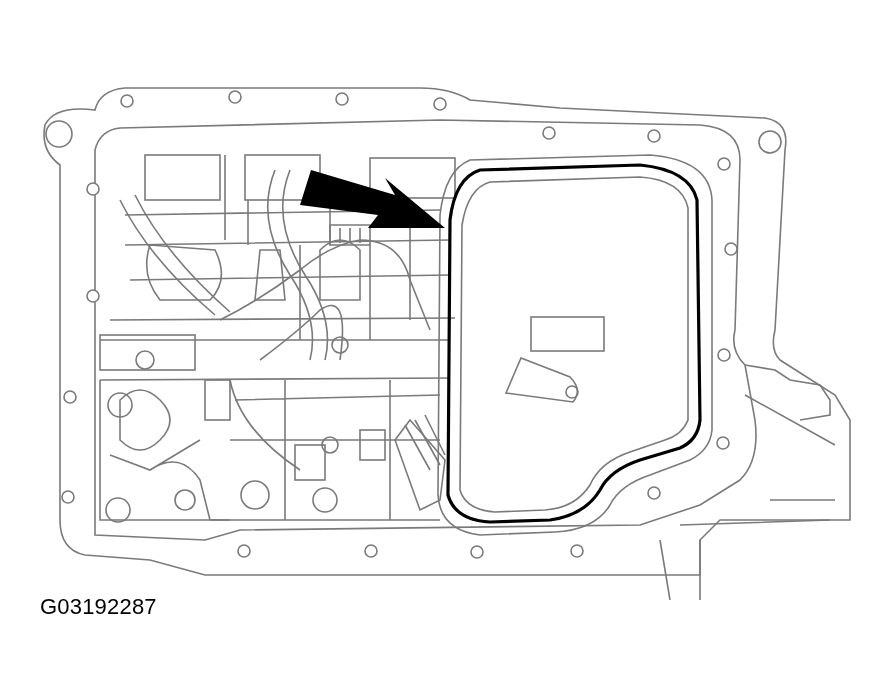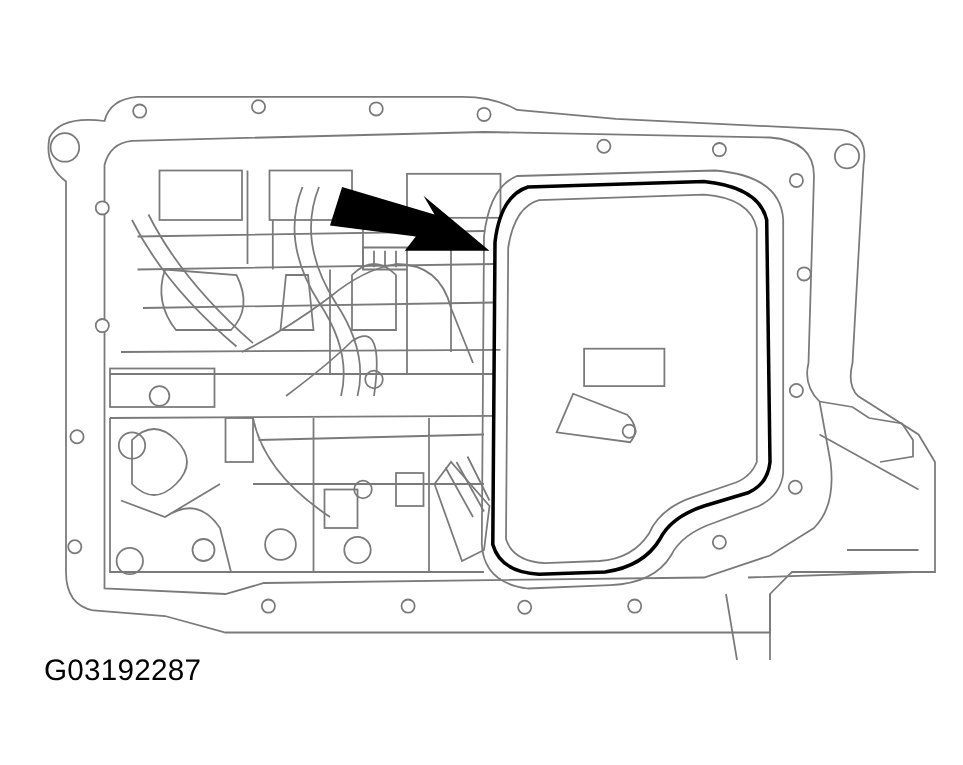--- a/index.html
+++ b/index.html
@@ -1,18 +1,18 @@
 <!DOCTYPE html>
 <html><head>
 <meta charset="utf-8">
 <style>
   html,body{margin:0;padding:0;background:#ffffff;}
   body{width:875px;height:695px;position:relative;overflow:hidden;font-family:"Liberation Sans",sans-serif;}
   #figure{position:absolute;left:0;top:0;width:875px;height:600px;}
-  #fig-label{position:absolute;left:40px;top:594px;font-size:27px;color:#000;letter-spacing:0.2px;}
+  #fig-label{position:absolute;left:40px;top:594px;font-size:22px;color:#000;letter-spacing:0.2px;}
   svg .g{fill:none;stroke:#7a7a7a;stroke-width:1.6;}
   svg .k{fill:none;stroke:#000;stroke-width:3.2;}
   svg .h{fill:#fff;stroke:#7a7a7a;stroke-width:1.6;}
 </style>
 </head>
 <body>
 
 <svg id="figure" viewBox="0 0 875 600" xmlns="http://www.w3.org/2000/svg">
 
   <path class="g" d="M95,110 Q100,90 125,88 L420,88 Q450,88 470,100 L560,108 L765,118 Q790,122 785,150 L775,330 Q770,350 780,360 L835,395 L850,420 L850,520 L720,520 L700,540 L700,575 L205,575 L150,560 L85,555 Q60,550 60,520 L60,165 Q40,150 45,125 Q55,105 95,110 Z"></path>

